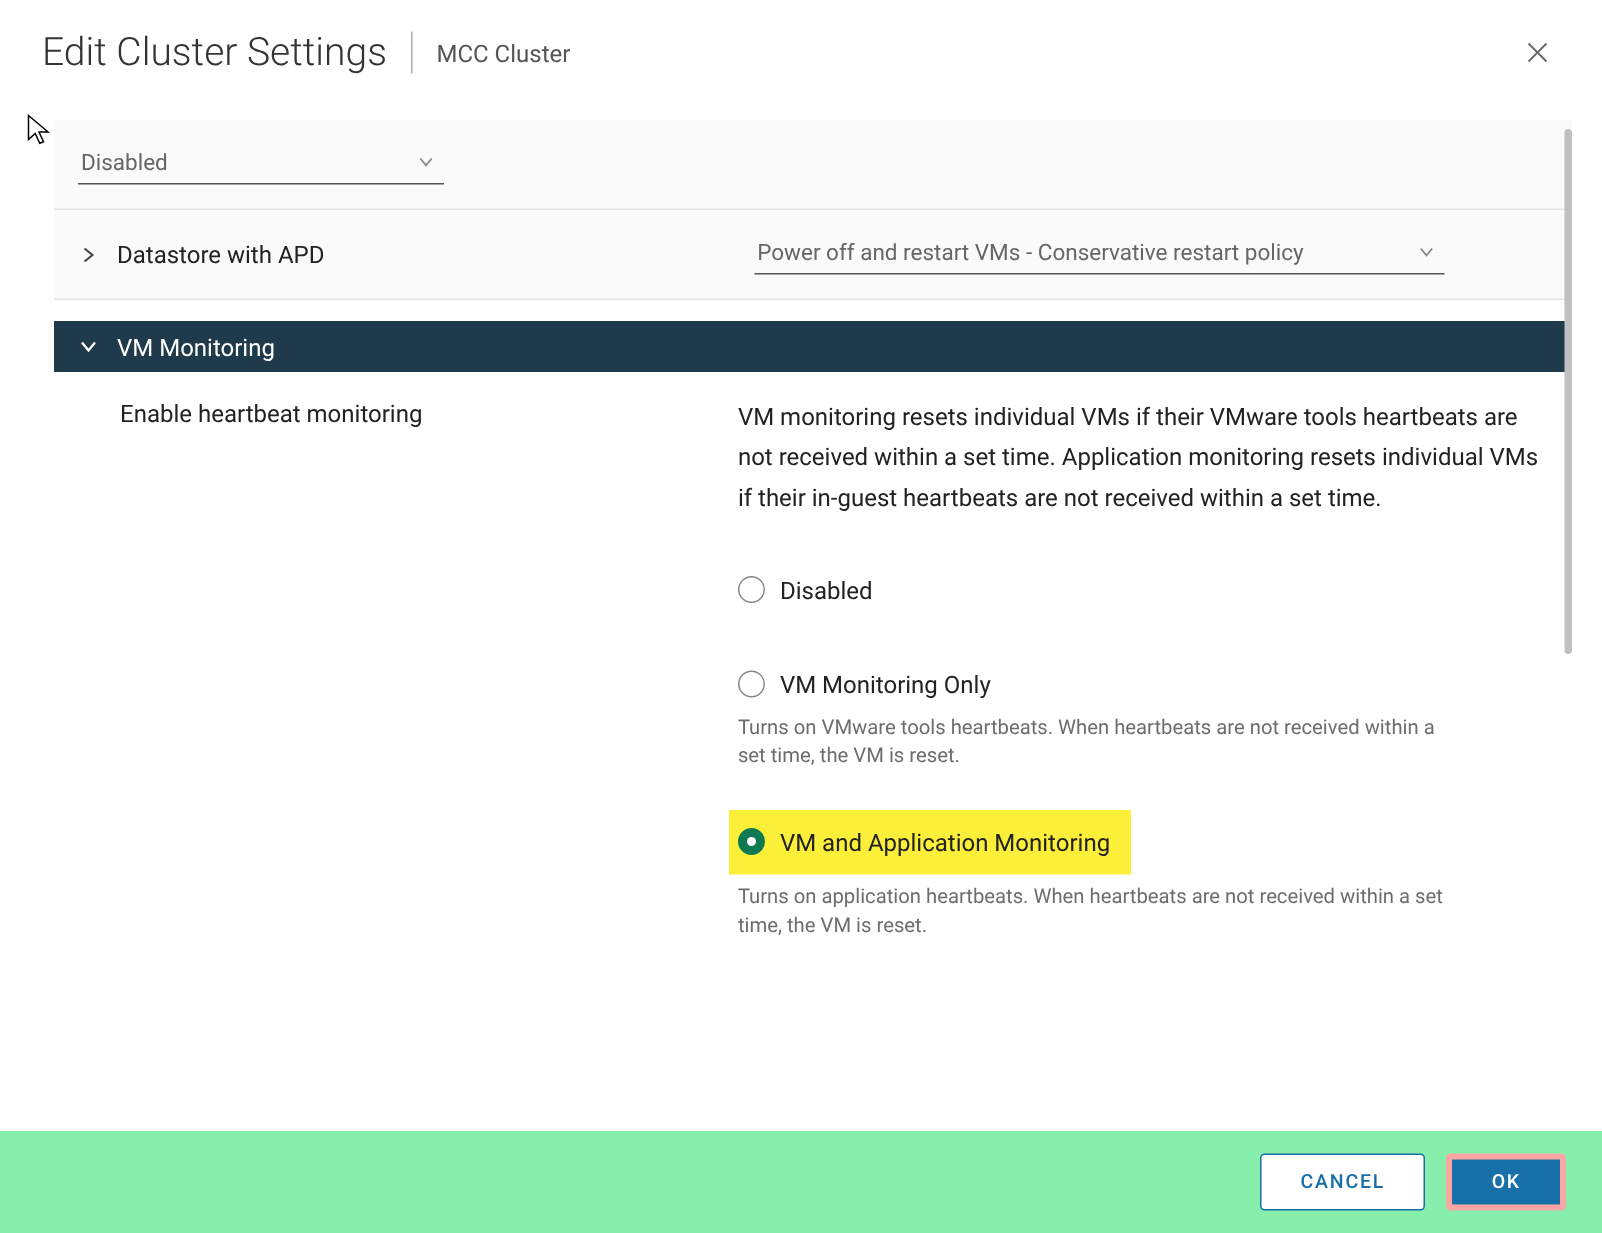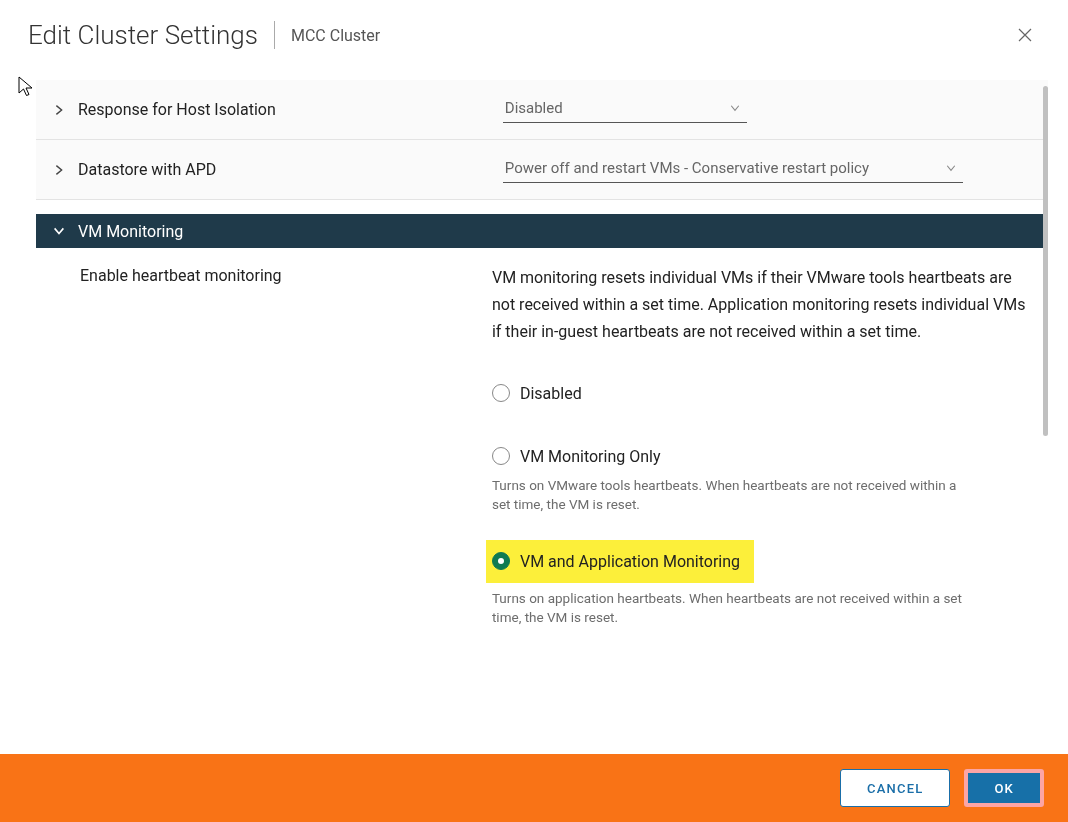--- a/index.html
+++ b/index.html
@@ -192,21 +192,21 @@
       position: absolute;
       bottom: 0;
       left: 0;
       right: 0;
       height: 68px;
       display: flex;
       justify-content: flex-end;
       align-items: center;
       gap: 14px;
       padding: 0 24px;
-      background: #f97316;
+      background: #86efac;
     }
     .btn {
       height: 38px;
       padding: 0 26px;
       font-size: 13px;
       letter-spacing: 1.2px;
       font-weight: 500;
       border-radius: 3px;
       cursor: pointer;
       display: inline-flex;
@@ -248,26 +248,20 @@
   </div>
 </div>
 
 <svg class="cursor-overlay" viewBox="0 0 24 24">
   <path d="M3 2 L3 18 L7.5 14 L10.5 20.5 L13 19.5 L10 13 L16 13 Z" fill="#fff" stroke="#000" stroke-width="1"></path>
 </svg>
 
 <div class="scroll-body">
 
   <div class="section-row">
-    <div class="label">
-      <svg class="chev-right" viewBox="0 0 16 16">
-          <path d="M5 3 L11 8 L5 13" fill="none" stroke="currentColor" stroke-width="1.6"></path>
-        </svg>
-      <span>Response for Host Isolation</span>
-    </div>
     <div class="value-select">
       <div class="pseudo-select" style="min-width:244px">
         <span>Disabled</span>
         <svg class="chev-down" viewBox="0 0 16 16">
             <path d="M3 5 L8 11 L13 5" fill="none" stroke="currentColor" stroke-width="1.5"></path>
           </svg>
       </div>
     </div>
   </div>
 

